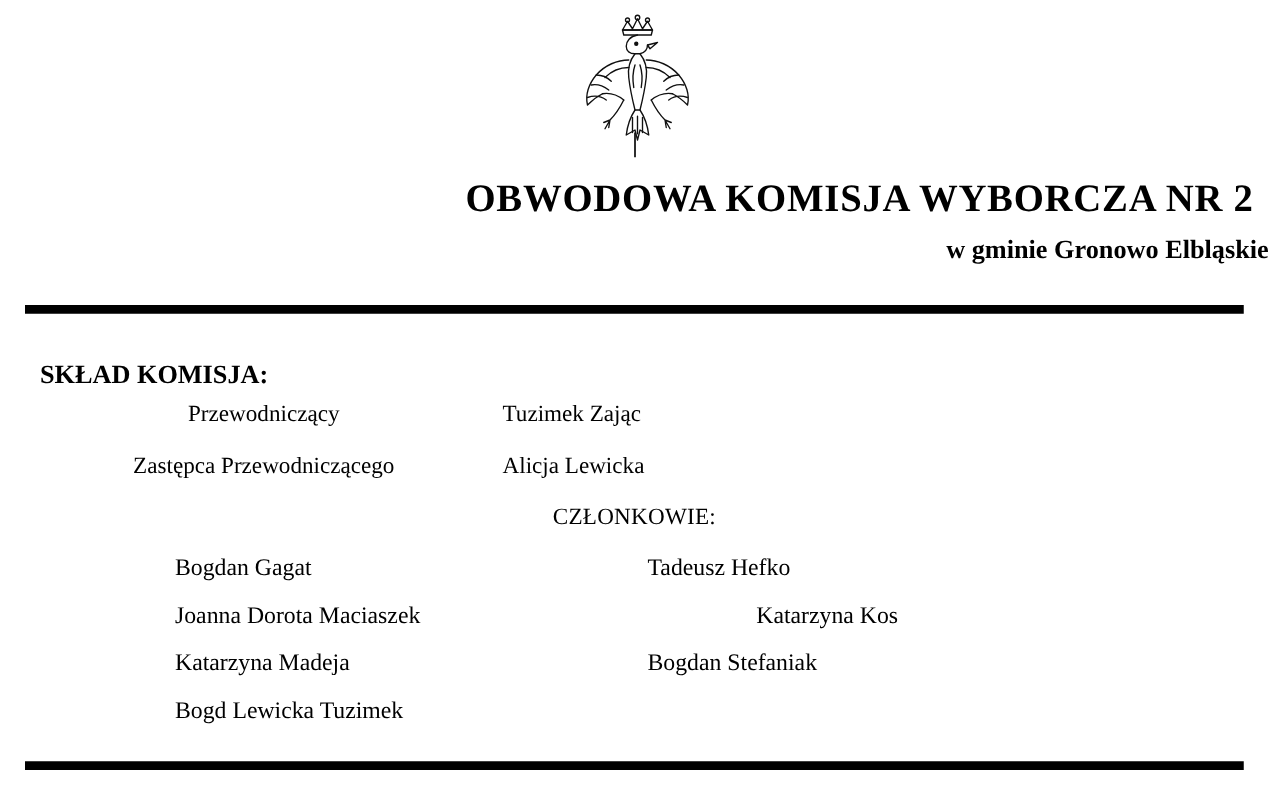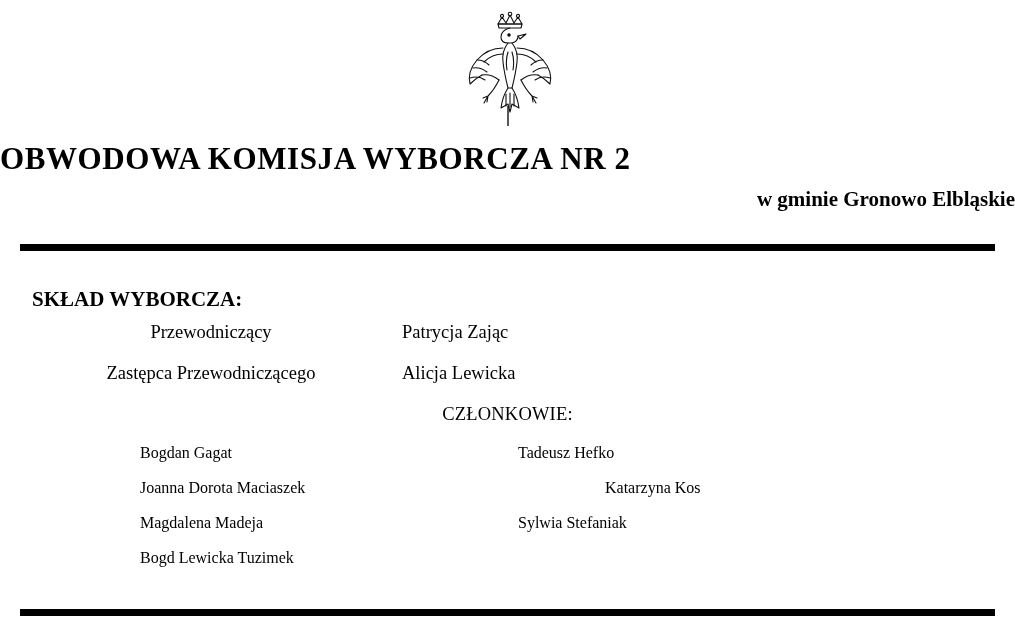--- a/index.html
+++ b/index.html
@@ -33,21 +33,21 @@
     box-sizing: border-box;
   }
   .emblem {
     width: 108px;
     height: 118px;
     display: block;
   }
 
   
   .title-main {
-    text-align: left;
+    text-align: right;
     font-family: "Liberation Serif", serif;
     font-weight: bold;
     font-size: 31px;
     letter-spacing: 0.6px;
     margin: 12px 12px 0 0;
     line-height: 1.1;
   }
   .title-sub {
     text-align: right;
     font-family: Liberation Serif, serif;
@@ -117,21 +117,21 @@
 
   .members-grid {
     margin-top: 20px;
     margin-left: 108px;
   }
   .member-row {
     display: flex;
     margin-bottom: 19px;
   }
   .member-cell {
-    font-size: 16px;
+    font-size: 19px;
     line-height: 1;
   }
   .member-cell.left {
     width: 378px;
     flex: 0 0 378px;
   }
   .member-cell.right {
     flex: 1 1 auto;
   }
 </style>
@@ -183,47 +183,47 @@
     </svg>
   </div>
 
   <h1 class="title-main">OBWODOWA KOMISJA WYBORCZA NR 2</h1>
   <h2 class="title-sub">w gminie Gronowo Elbląskie</h2>
 
   <div class="rule rule-top"></div>
 
   <div class="content">
 
-    <div class="section-heading">SKŁAD WYBORCZA:</div>
+    <div class="section-heading">SKŁAD KOMISJA:</div>
 
     <div class="officers">
       <div class="officer-row">
         <div class="officer-role">Przewodniczący</div>
-        <div class="officer-name">Patrycja Zając</div>
+        <div class="officer-name">Tuzimek Zając</div>
       </div>
       <div class="officer-row">
         <div class="officer-role">Zastępca Przewodniczącego</div>
         <div class="officer-name">Alicja Lewicka</div>
       </div>
     </div>
 
     <div class="members-heading">CZŁONKOWIE:</div>
 
     <div class="members-grid">
       <div class="member-row">
         <div class="member-cell left">Bogdan Gagat</div>
         <div class="member-cell right">Tadeusz Hefko</div>
       </div>
       <div class="member-row">
         <div class="member-cell right">Joanna Dorota Maciaszek</div>
         <div class="member-cell left">Katarzyna Kos</div>
       </div>
       <div class="member-row">
-        <div class="member-cell left">Magdalena Madeja</div>
-        <div class="member-cell right">Sylwia Stefaniak</div>
+        <div class="member-cell left">Katarzyna Madeja</div>
+        <div class="member-cell right">Bogdan Stefaniak</div>
       </div>
       <div class="member-row">
         <div class="member-cell left">Bogd Lewicka Tuzimek</div>
         <div class="member-cell right"></div>
       </div>
     </div>
 
   </div>
 
   <div class="rule rule-bottom"></div>

